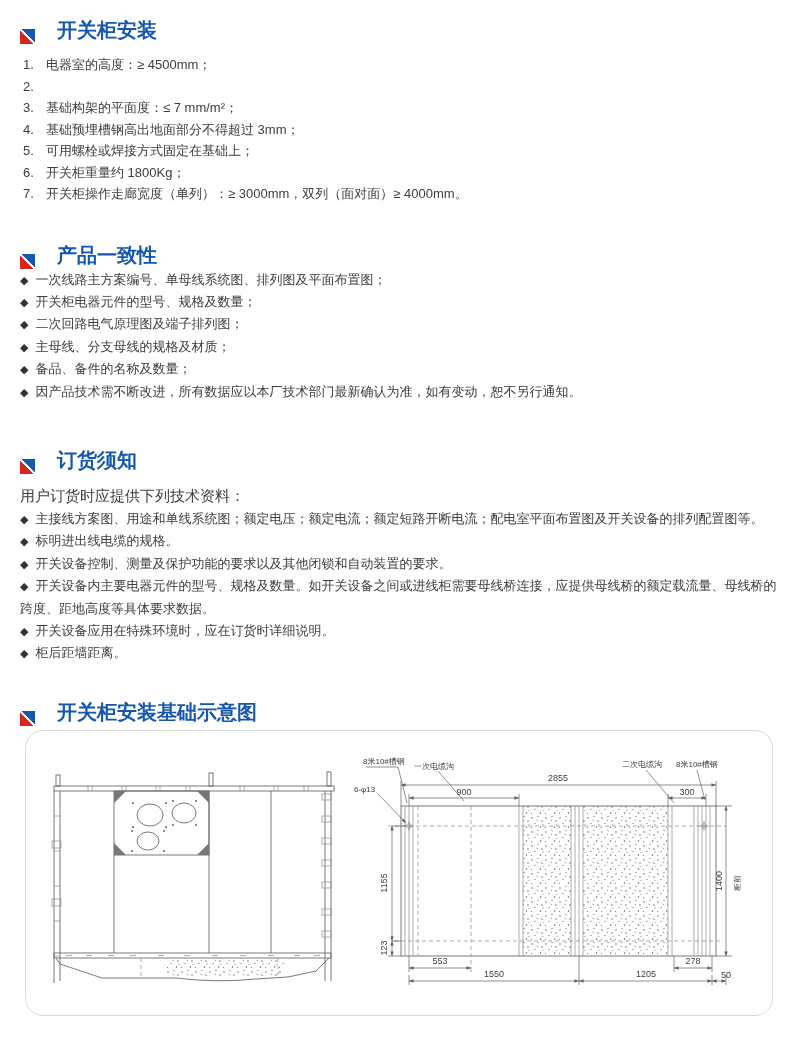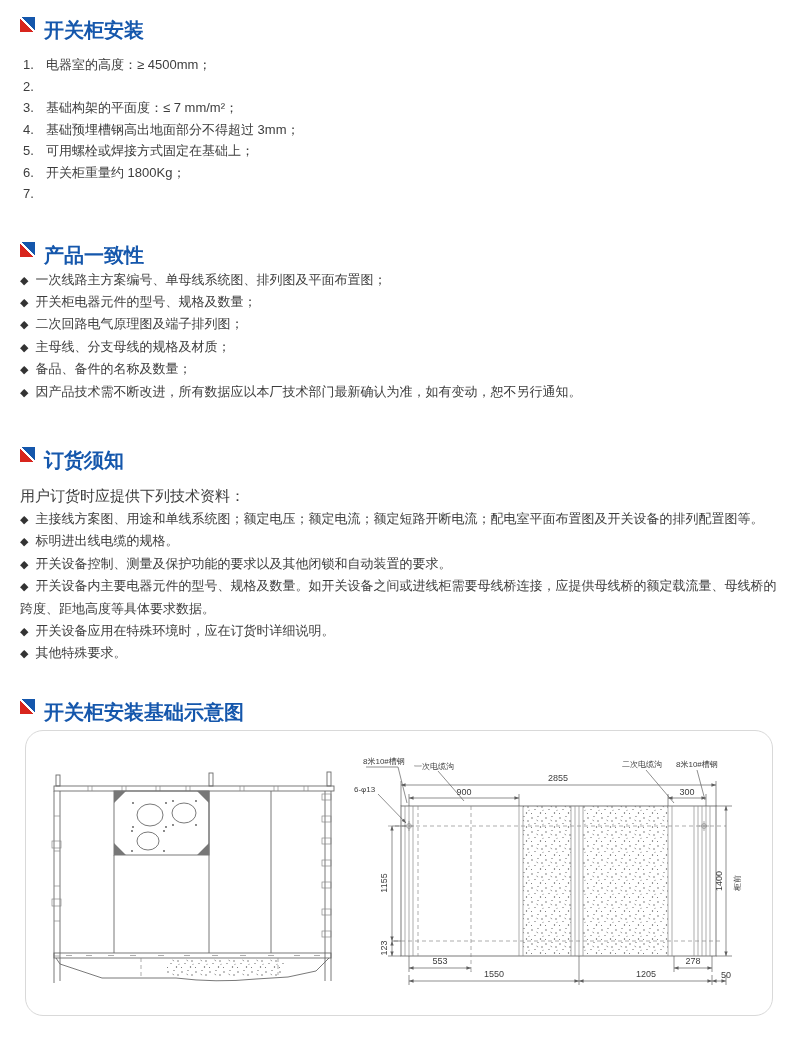--- a/index.html
+++ b/index.html
@@ -4,21 +4,21 @@
 <style>
   html,body{margin:0;padding:0;}
   body{
     width:800px;height:1039px;background:#ffffff;
     font-family:"Liberation Sans","DejaVu Sans",sans-serif;
     color:#3d3d3d;overflow:hidden;
   }
   .page{position:relative;width:800px;height:1039px;}
   section{margin:0 20px;}
   .sec-title{
-    display:flex;align-items:flex-start;gap:9px;
+    display:flex;align-items:flex-end;gap:22px;
     color:#1557ac;font-size:20px;font-weight:bold;margin:0;
   }
   .marker{
     width:15px;height:15px;display:inline-block;flex-shrink:0;
     background:linear-gradient(to bottom left,#1557ac 0 46%,#ffffff 46% 54%,#d8251d 54% 100%);
   }
   .sec-installation{padding-top:17px;}
   .numlist{list-style:none;margin:10px 0 0 0;padding:0 0 0 3px;}
   .numlist li{display:flex;font-size:13px;line-height:21.5px;}
   .numlist .num{width:23px;flex-shrink:0;}
@@ -71,20 +71,21 @@
       <li>
           <span class="num">5.</span>
           <span class="txt">可用螺栓或焊接方式固定在基础上；</span>
         </li>
       <li>
           <span class="num">6.</span>
           <span class="txt">开关柜重量约 1800Kg；</span>
         </li>
       <li>
           <span class="num">7.</span>
+          <span class="txt">开关柜操作走廊宽度（单列）：≥ 3000mm，双列（面对面）≥ 4000mm。</span>
         </li>
     </ol>
   </section>
 
   <section class="sec-consistency">
     <h2 class="sec-title">
       <span class="marker"></span>
       <span>产品一致性</span>
     </h2>
     <ul class="dlist">
@@ -102,21 +103,21 @@
       <span class="marker"></span>
       <span>订货须知</span>
     </h2>
     <p class="intro">用户订货时应提供下列技术资料：</p>
     <ul class="dlist">
       <li><span class="bul">◆</span><span>主接线方案图、用途和单线系统图；额定电压；额定电流；额定短路开断电流；配电室平面布置图及开关设备的排列配置图等。</span></li>
       <li><span class="bul">◆</span><span>标明进出线电缆的规格。</span></li>
       <li><span class="bul">◆</span><span>开关设备控制、测量及保护功能的要求以及其他闭锁和自动装置的要求。</span></li>
       <li><span class="bul">◆</span><span>开关设备内主要电器元件的型号、规格及数量。如开关设备之间或进线柜需要母线桥连接，应提供母线桥的额定载流量、母线桥的跨度、距地高度等具体要求数据。</span></li>
       <li><span class="bul">◆</span><span>开关设备应用在特殊环境时，应在订货时详细说明。</span></li>
-      <li><span class="bul">◆</span><span>其他特殊要求。</span></li>
+      <li><span class="bul">◆</span><span>柜后距墙距离。</span></li>
     </ul>
   </section>
 
   <section class="sec-foundation">
     <h2 class="sec-title">
       <span class="marker"></span>
       <span>开关柜安装基础示意图</span>
     </h2>
   </section>
 

